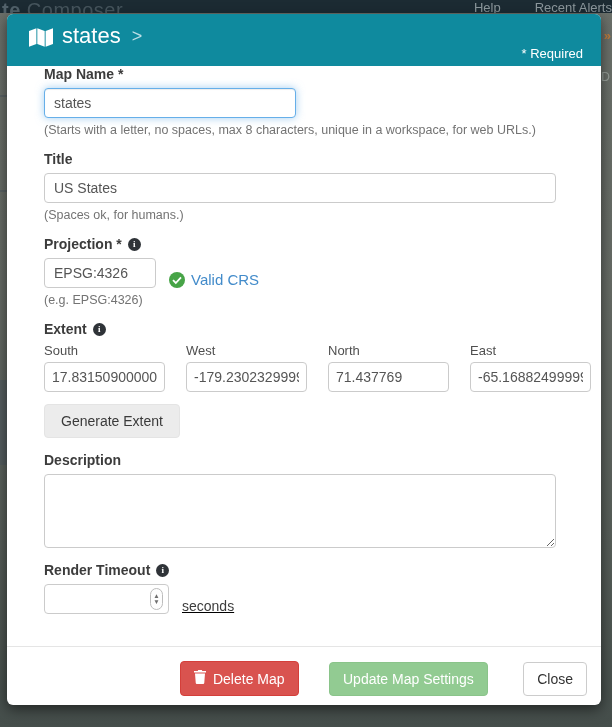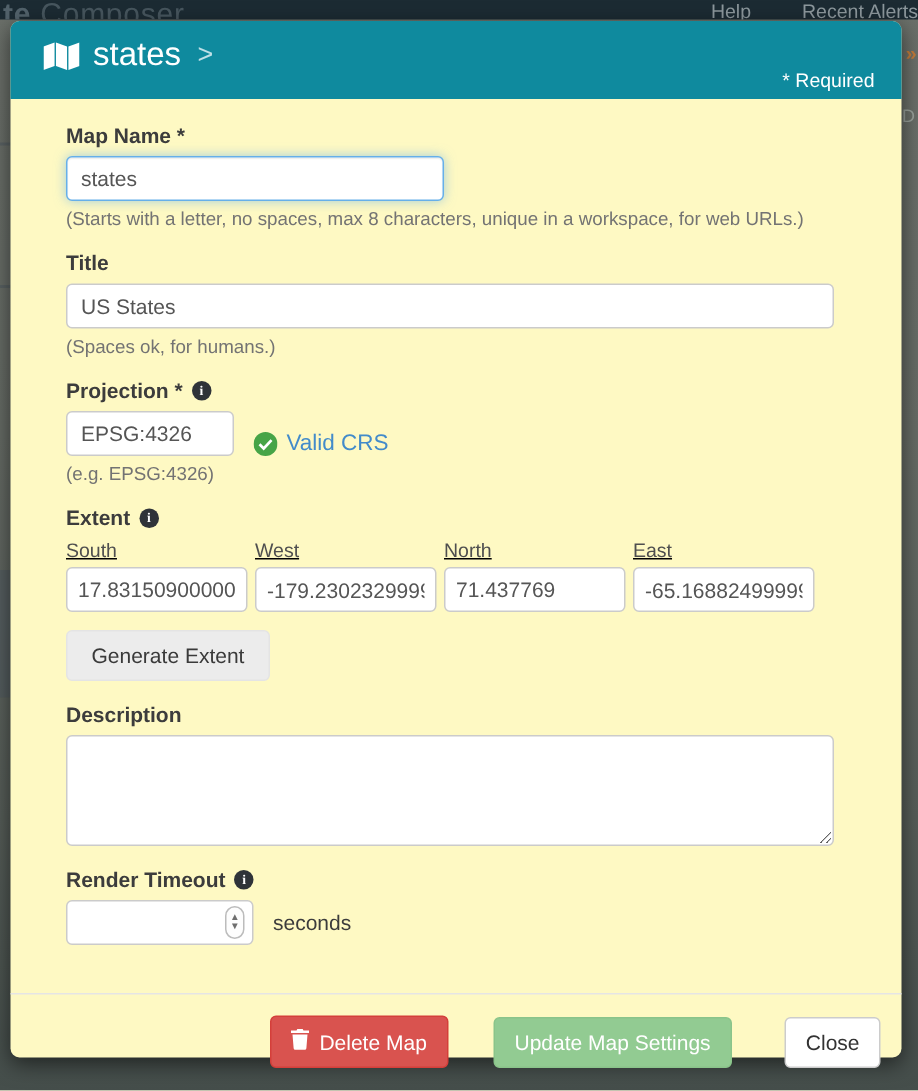--- a/index.html
+++ b/index.html
@@ -36,39 +36,39 @@
   }
   .brand b { color: #52626b; }
   .nav-links {
     position: absolute; right: 0; top: 0; display: flex; gap: 34px;
     font-size: 13px; color: #8d989d;
   }
 
   
   .modal {
     position: absolute; left: 7px; top: 14px; width: 594px; height: 691px;
-    background: #fef9c3; border-radius: 6px;
+    background: #ffffff; border-radius: 6px;
     box-shadow: 0 4px 14px rgba(0,0,0,.55);
     display: flex; flex-direction: column;
   }
   .modal-header {
     position: relative; height: 52px; flex: 0 0 52px;
     background: #0f8a9e; border-radius: 6px 6px 0 0;
     display: flex; align-items: center; padding: 0 20px 8px 22px;
     color: #fff;
   }
   .modal-title { display: flex; align-items: center; gap: 9px; font-size: 22px; }
   .map-icon { display: inline-flex; margin-top: 2px; }
   .crumb-sep { color: #bfe0e7; font-size: 18px; padding: 0 2px; }
   .required-note {
     position: absolute; right: 18px; bottom: 5px; font-size: 13px; color: #fff;
   }
 
   
-  .modal-body { padding: 16px 45px 0 37px; flex: 1 1 auto; }
+  .modal-body { padding: 0 45px 0 37px; flex: 1 1 auto; }
   .form-group { margin-bottom: 14px; }
   .ctl-label {
     display: flex; align-items: center; gap: 6px;
     font-size: 14px; font-weight: bold; color: #3c3c3c; margin-bottom: 6px;
   }
   .info-icon {
     display: inline-flex; align-items: center; justify-content: center;
     width: 13px; height: 13px; border-radius: 50%;
     background: #2f3338; color: #fff; font-size: 9px; font-weight: bold;
     font-family: "Liberation Serif", serif; cursor: pointer;
@@ -83,37 +83,37 @@
   .input-name { width: 252px; border-color: #66afe9 !important;
     box-shadow: inset 0 1px 1px rgba(0,0,0,.075), 0 0 8px rgba(102,175,233,.6); }
   .input-title { width: 100%; }
   .input-proj { width: 112px; }
 
   .proj-row { display: flex; align-items: flex-end; gap: 13px; }
   .valid-crs { display: flex; align-items: center; gap: 6px;
     font-size: 15px; color: #428bca; }
   .check-icon { display: inline-flex; }
 
-  .extent-grid { display: flex; gap: 5px; text-decoration: underline; }
+  .extent-grid { display: flex; gap: 21px; }
   .extent-col { width: 121px; }
   .extent-col .sub-label {
     font-size: 13px; font-weight: normal; color: #4f4f4f; margin-bottom: 4px;
   }
   .extent-col input { width: 121px; padding: 4px 7px; }
 
   .btn { border: none; border-radius: 4px; font-size: 14px; cursor: pointer;
     font-family: "Liberation Sans", sans-serif; }
   .btn-generate {
     margin-top: 12px; padding: 8px 16px; background: #ececec;
     border: 1px solid #e4e4e4; color: #3a3a3a;
   }
 
   .input-desc { width: 100%; height: 74px; resize: both; display: block; }
 
-  .timeout-row { display: flex; align-items: center; gap: 13px; }
+  .timeout-row { display: flex; align-items: flex-end; gap: 13px; text-decoration: underline; }
   .timeout-wrap { position: relative; width: 125px; }
   .input-timeout { width: 125px; padding-right: 24px; }
   .stepper {
     position: absolute; right: 6px; top: 4px; width: 13px; height: 22px;
     border: 1px solid #bcbcbc; border-radius: 7px; background: #fdfdfd;
     display: flex; flex-direction: column; align-items: center;
     justify-content: center; line-height: 5px; cursor: pointer;
   }
   .stepper span { font-size: 6.5px; color: #6e6e6e; display: block; height: 6px; }
   .unit-label { font-size: 14px; color: #3c3c3c; }

